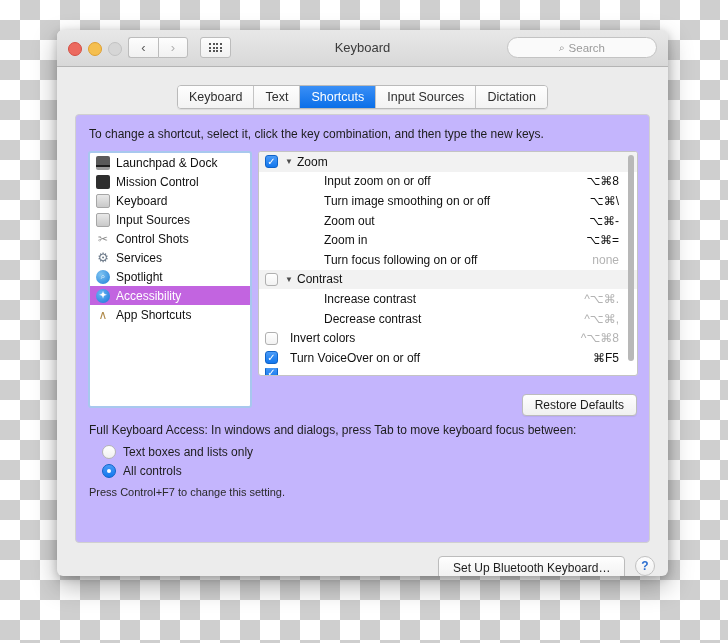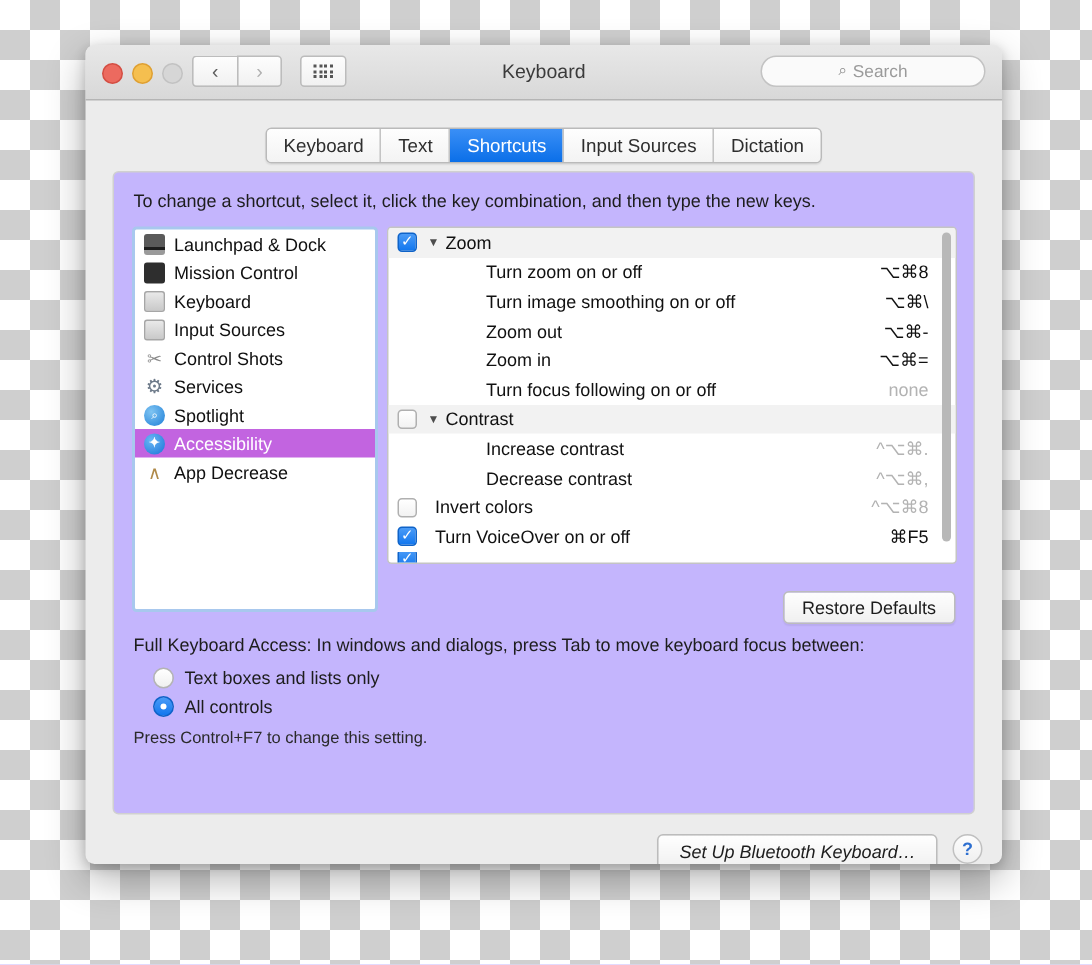--- a/index.html
+++ b/index.html
@@ -256,21 +256,20 @@
   }
 
   
   #bluetooth-btn {
     position: absolute; left: 381px; top: 526px;
     padding: 4px 14px;
     font-size: 12px; color: #1c1c1c;
     background: linear-gradient(to bottom,#fefefe,#f0f0f0);
     border: 1px solid #bcbcbc; border-radius: 4px;
     box-shadow: 0 1px 1px rgba(0,0,0,0.06);
-    font-style: italic;
   }
   #help-btn {
     position: absolute; left: 578px; top: 526px;
     width: 20px; height: 20px;
     border: 1px solid #c0c0c0; border-radius: 50%;
     background: linear-gradient(to bottom,#fdfdfd,#efefef);
     color: #2d6fd0; font-size: 12px; font-weight: bold;
     display: flex; align-items: center; justify-content: center;
     box-sizing: border-box;
   }
@@ -360,35 +359,35 @@
         <div class="side-item">
           <span class="sidebar-icon ic-spot">⌕</span>
           <span>Spotlight</span>
         </div>
         <div class="side-item selected">
           <span class="sidebar-icon ic-access">✦</span>
           <span>Accessibility</span>
         </div>
         <div class="side-item">
           <span class="sidebar-icon ic-app">∧</span>
-          <span>App Decrease</span>
+          <span>App Shortcuts</span>
         </div>
       </div>
 
     <div id="shortcuts">
       <div id="sc-rows">
           <div class="sc-row group-header">
             <span class="sc-check checked">✓</span>
             <span class="sc-tri">▼</span>
             <span class="sc-label">Zoom</span>
             <span class="sc-key"></span>
           </div>
           <div class="sc-row">
             <span class="sc-check spacer"></span>
-            <span class="sc-label indent">Turn zoom on or off</span>
+            <span class="sc-label indent">Input zoom on or off</span>
             <span class="sc-key">⌥⌘8</span>
           </div>
           <div class="sc-row">
             <span class="sc-check spacer"></span>
             <span class="sc-label indent">Turn image smoothing on or off</span>
             <span class="sc-key">⌥⌘\</span>
           </div>
           <div class="sc-row">
             <span class="sc-check spacer"></span>
             <span class="sc-label indent">Zoom out</span>

